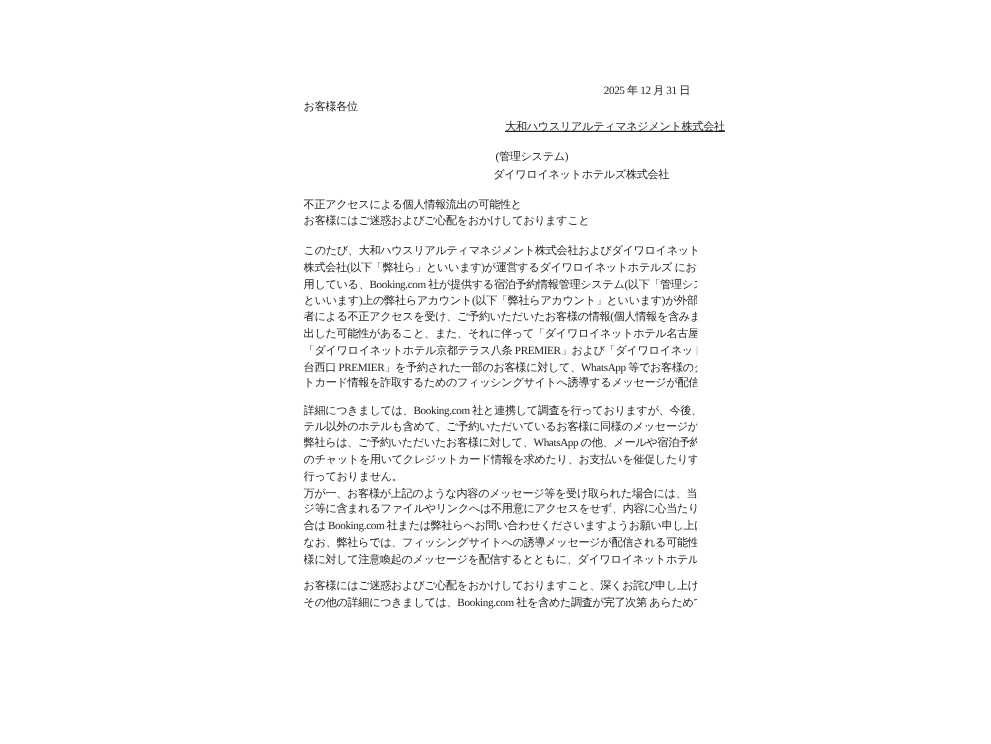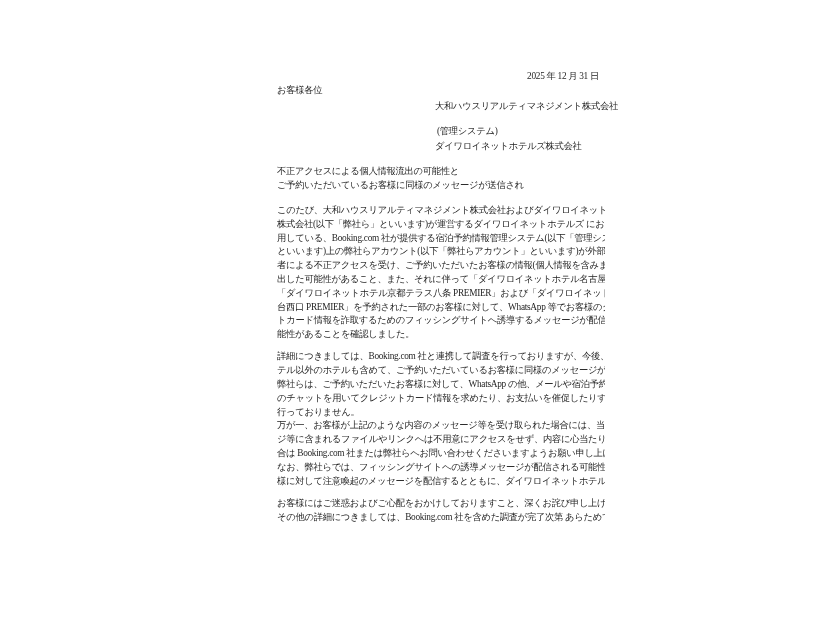--- a/index.html
+++ b/index.html
@@ -22,33 +22,32 @@
   }
   .sheet {
     position: absolute;
     left: 253px;
     top: 0;
     width: 328px;
     height: 620px;
     font-size: 9.3px;
     letter-spacing: -0.3px;
     line-height: 13.8px;
-    margin-left: 24px;
   }
   .hline {
     position: absolute;
     white-space: nowrap;
   }
   .date {
     top: 70px;
     right: 6px;
     text-align: right;
   }
   .recipient { top: 84px; left: 0; }
-  .company-1 { top: 100px; left: 158px; }
+  .company-1 { top: 100px; left: 168px; text-decoration: underline; }
   .role-note { top: 125px; left: 160px; }
   .company-2 { top: 140px; left: 158px; }
   .title-line {
     position: absolute;
     left: 0;
     width: 100%;
     text-align: left;
     white-space: nowrap;
   }
   .t1 { top: 165px; }
@@ -79,34 +78,33 @@
     <div class="hline recipient">お客様各位</div>
 
     <div class="hline company-1">大和ハウスリアルティマネジメント株式会社</div>
 
     <div class="hline role-note">(管理システム)</div>
 
     <div class="hline company-2">ダイワロイネットホテルズ株式会社</div>
 
     <div class="title-line t1">不正アクセスによる個人情報流出の可能性と</div>
 
-    <div class="title-line t2">ご予約いただいているお客様に同様のメッセージが送信され</div>
+    <div class="title-line t2">お客様にはご迷惑およびご心配をおかけしておりますこと</div>
 
     <div class="body-text">
       <div class="block">
           <div class="line">このたび、大和ハウスリアルティマネジメント株式会社およびダイワロイネットホテルズ</div>
           <div class="line">株式会社(以下「弊社ら」といいます)が運営するダイワロイネットホテルズ において利</div>
           <div class="line">用している、Booking.com 社が提供する宿泊予約情報管理システム(以下「管理システム」</div>
           <div class="line">といいます)上の弊社らアカウント(以下「弊社らアカウント」といいます)が外部の第三</div>
           <div class="line">者による不正アクセスを受け、ご予約いただいたお客様の情報(個人情報を含みます)が流</div>
           <div class="line">出した可能性があること、また、それに伴って「ダイワロイネットホテル名古屋新幹線口」、</div>
           <div class="line">「ダイワロイネットホテル京都テラス八条 PREMIER」および「ダイワロイネットホテル仙</div>
           <div class="line">台西口 PREMIER」を予約された一部のお客様に対して、WhatsApp 等でお客様のクレジッ</div>
           <div class="line">トカード情報を詐取するためのフィッシングサイトへ誘導するメッセージが配信された可</div>
-          <div class="line">能性があることを確認しました。</div>
         </div>
       <div class="block">
           <div class="line">詳細につきましては、Booking.com 社と連携して調査を行っておりますが、今後、上記3ホ</div>
           <div class="line">テル以外のホテルも含めて、ご予約いただいているお客様に同様のメッセージが送信され</div>
           <div class="line">弊社らは、ご予約いただいたお客様に対して、WhatsApp の他、メールや宿泊予約サイト上</div>
           <div class="line">のチャットを用いてクレジットカード情報を求めたり、お支払いを催促したりすることは</div>
           <div class="line">行っておりません。</div>
           <div class="line">万が一、お客様が上記のような内容のメッセージ等を受け取られた場合には、当該メッセー</div>
           <div class="line">ジ等に含まれるファイルやリンクへは不用意にアクセスをせず、内容に心当たりの無い場</div>
           <div class="line">合は Booking.com 社または弊社らへお問い合わせくださいますようお願い申し上げます。</div>

